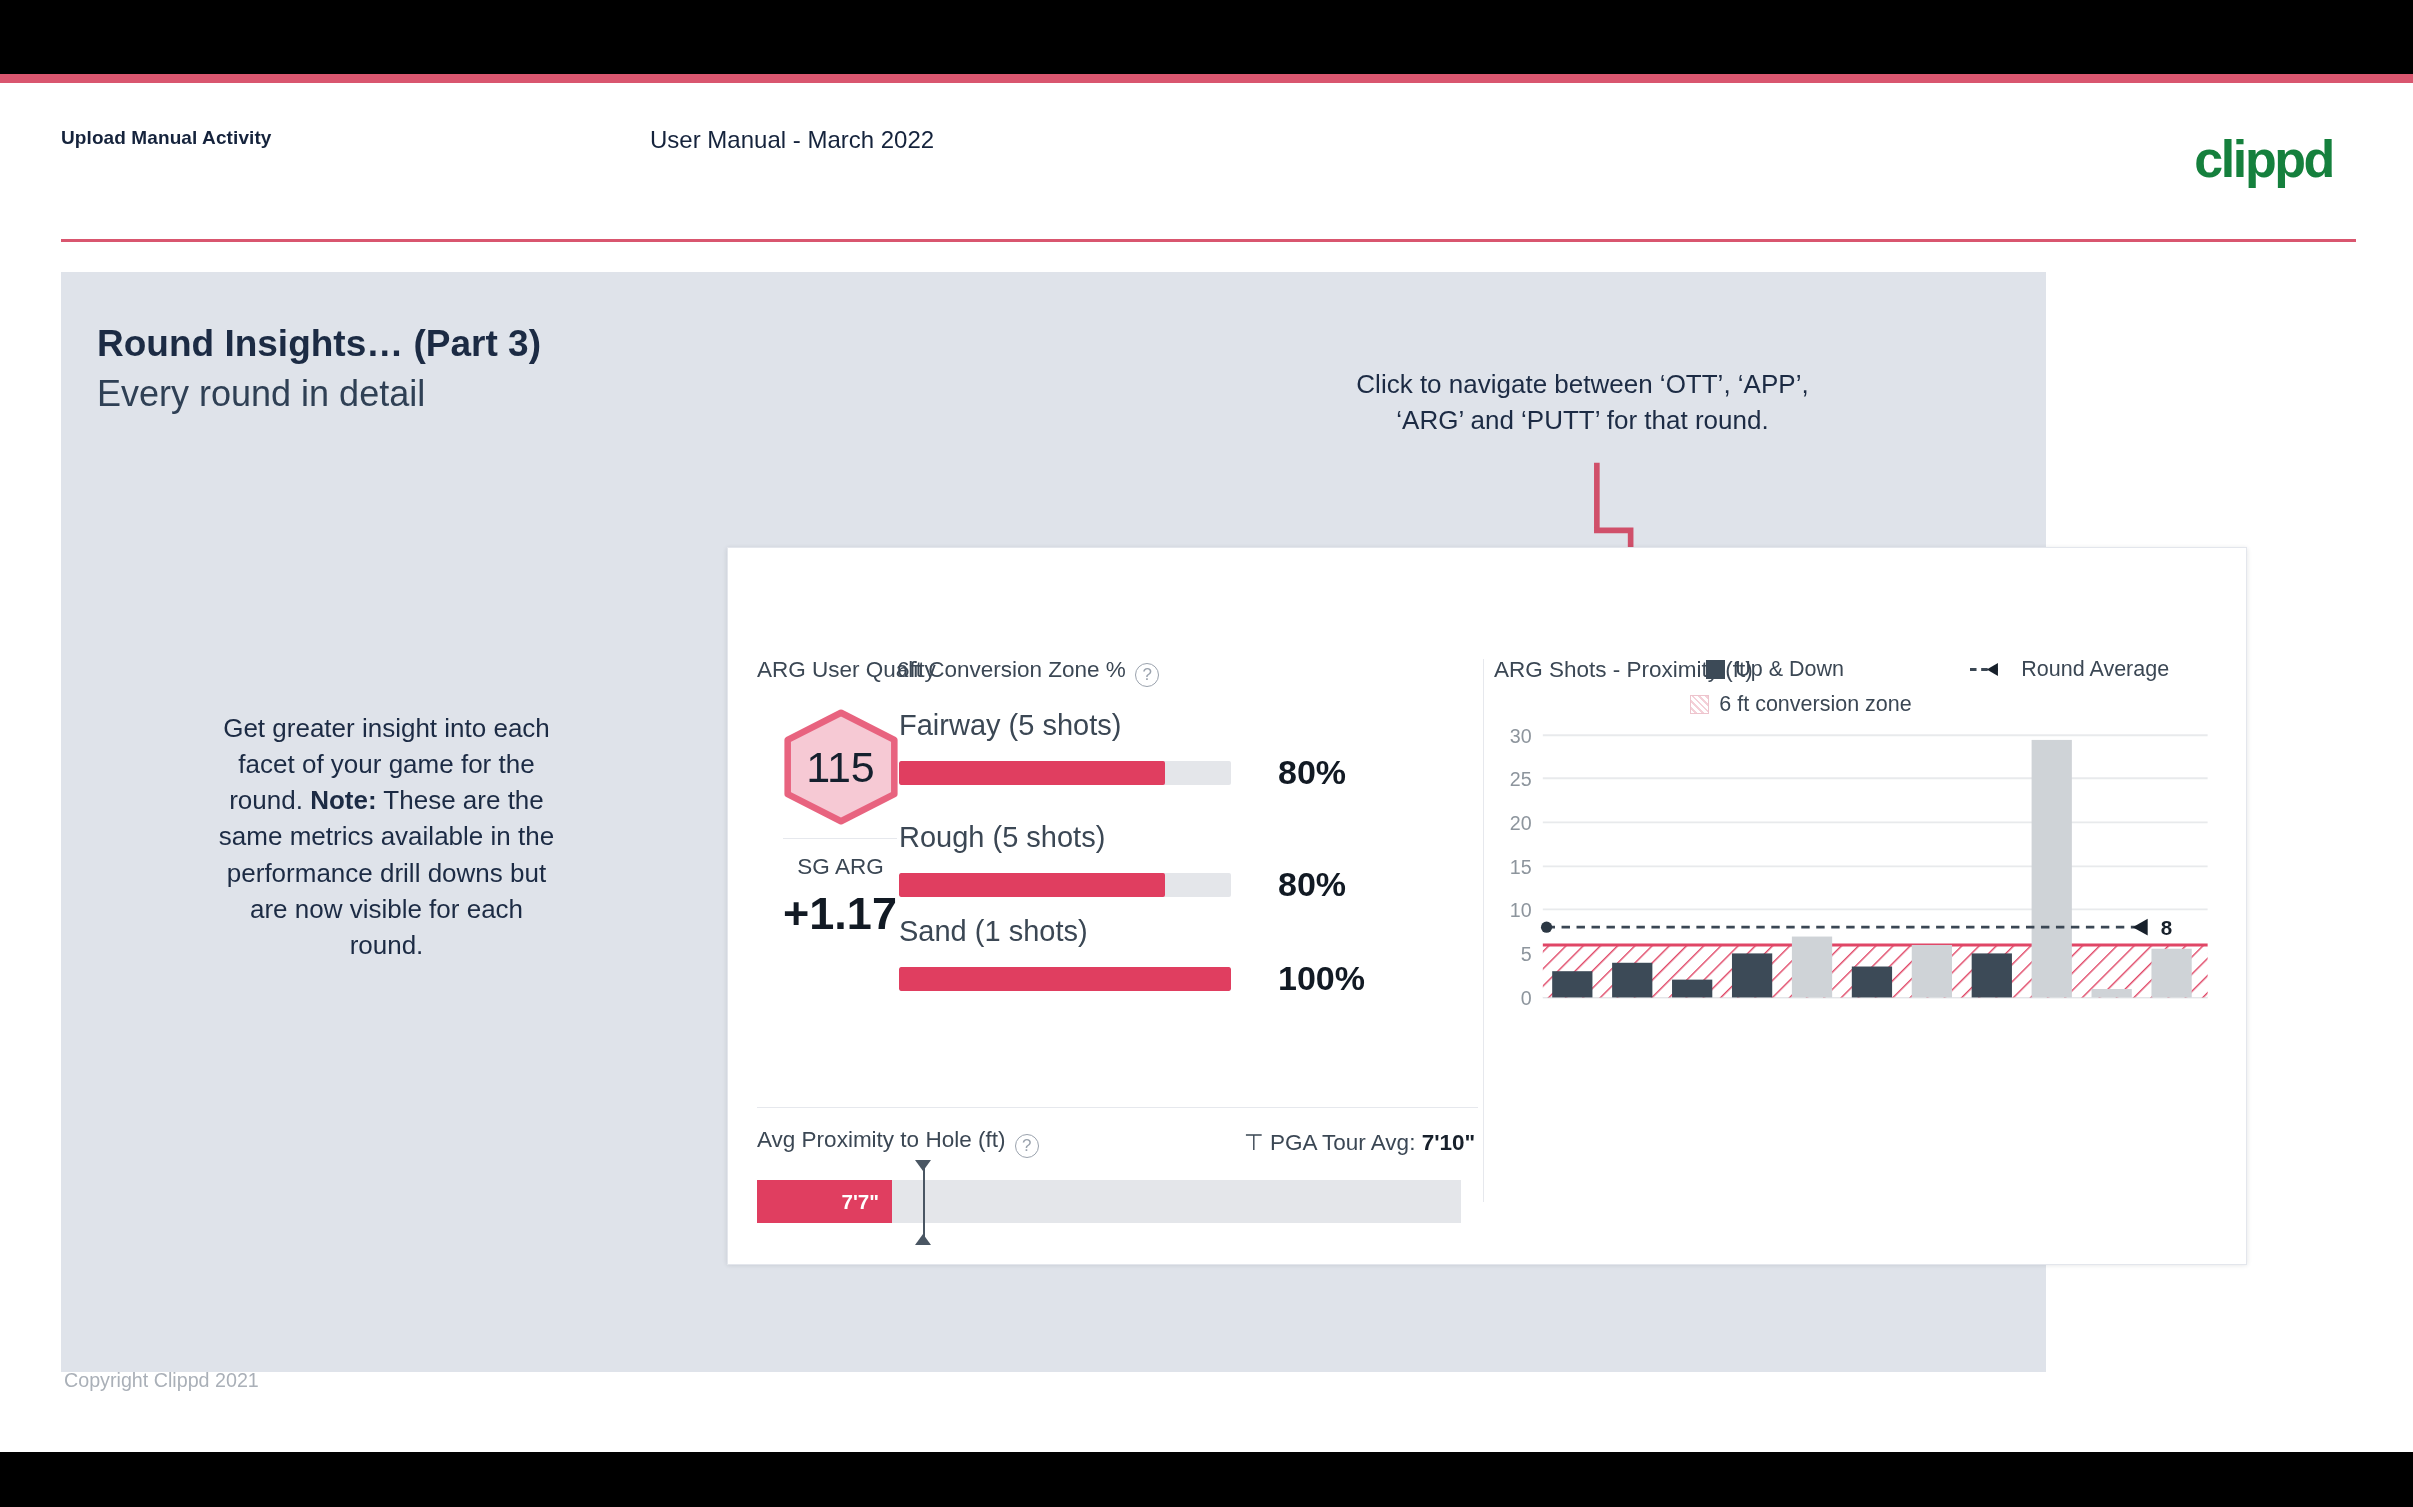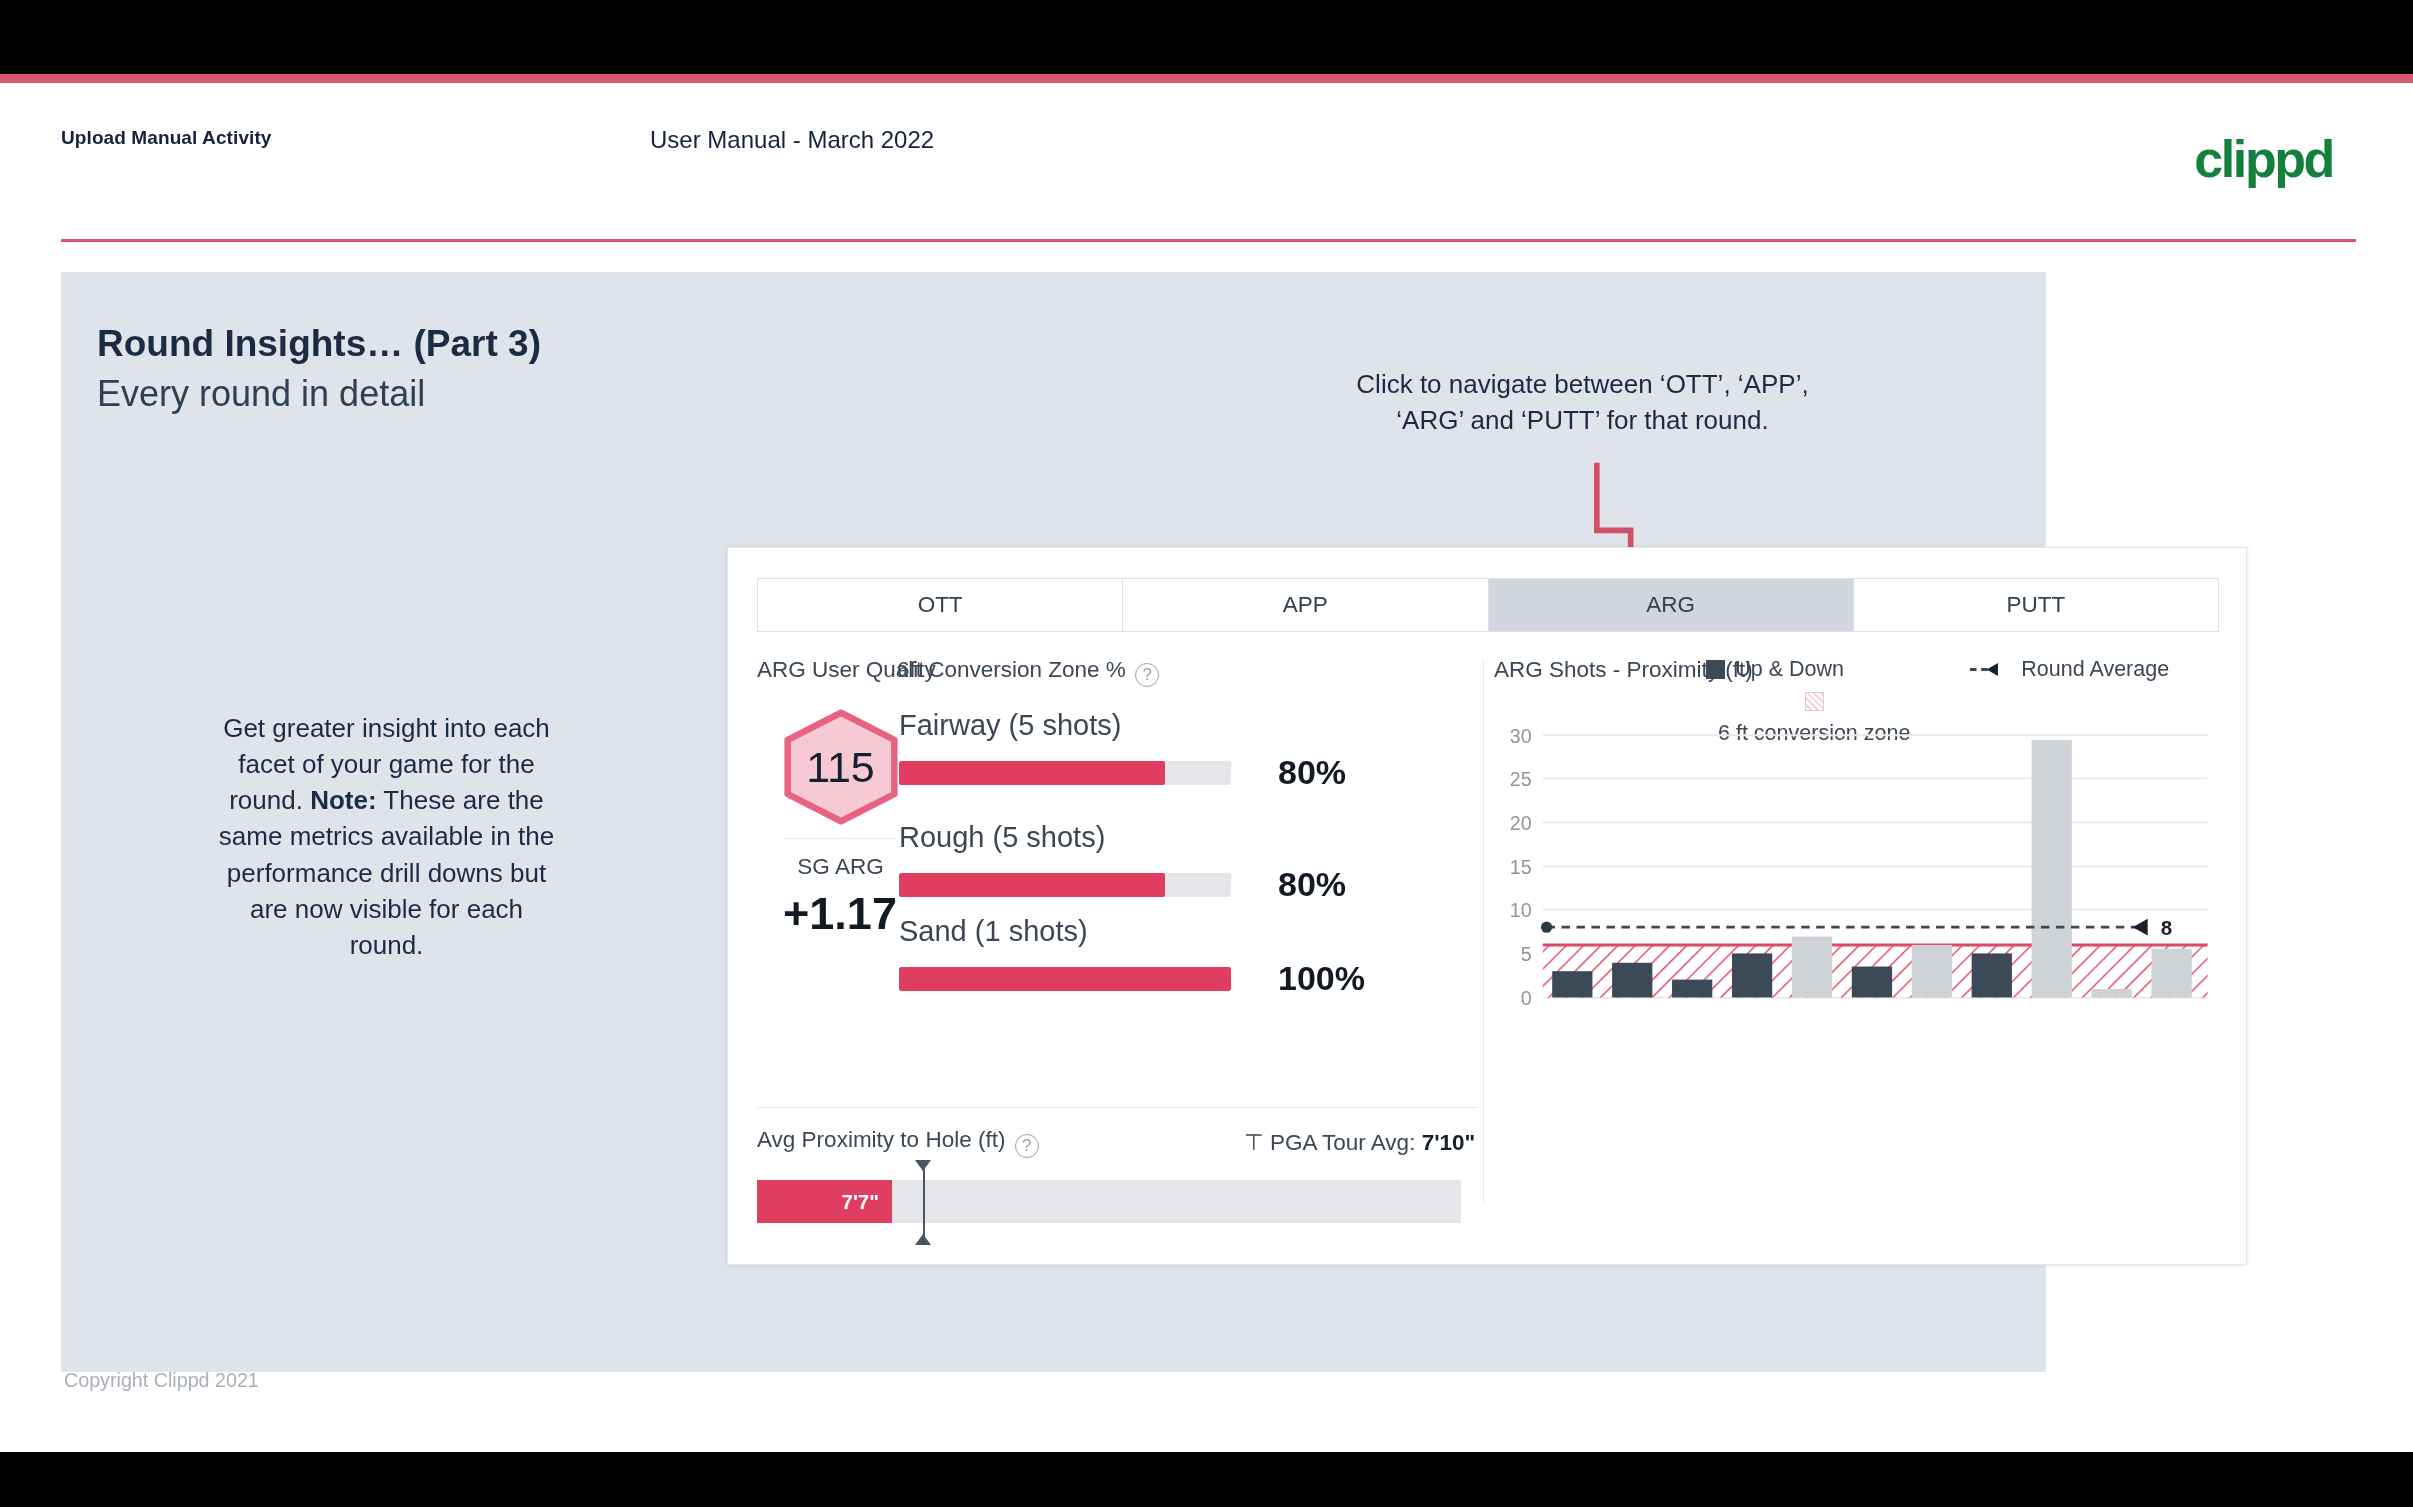--- a/index.html
+++ b/index.html
@@ -142,26 +142,20 @@
     <path d="M5,4 L5,76 L41,76 L41,104" stroke="#d0506a" stroke-width="6" fill="none"></path>
     <path d="M41,124 L29,100 L53,100 Z" fill="#d0506a"></path>
   </svg>
 
   <div class="para">
     <span>Get greater insight into each facet of your game for the round. </span><b>Note:</b><span> These are the same metrics available in the performance drill downs but are now visible for each round.</span>
   </div>
 
   <div class="card">
 
-    <div class="tabs">
-      <div class="tab">OTT</div>
-      <div class="tab">APP</div>
-      <div class="tab active">ARG</div>
-      <div class="tab">PUTT</div>
-    </div>
 
     <div class="vdiv"></div>
 
     <div class="col-left">
 
       <div class="lbl-sq">ARG User Quality</div>
 
       <div class="lbl-cz">
         <span>6ft Conversion Zone %</span><span class="qmark">?</span>
       </div>
@@ -235,21 +229,21 @@
       <div class="lg" style="left:476px; top:5.6px;">
         <span class="sw-dash">
           <svg width="41" height="19" viewBox="0 0 44 20">
             <line x1="0" y1="10" x2="30" y2="10" stroke="#3b4754" stroke-width="3" stroke-dasharray="7 5"></line>
             <path d="M30,3 L30,17 L18,10 Z" fill="#17202b"></path>
           </svg>
         </span>
         <span>Round Average</span>
       </div>
 
-      <div class="lg" style="left:224px; top:41px;flex-direction:column;">
+      <div class="lg" style="left:196px; top:41px;">
         <span class="sw-hatch"></span>
         <span>6 ft conversion zone</span>
       </div>
 
       <div class="chart">
         <svg width="725" height="309" viewBox="0 0 774 330">
 
           <g>
             <line x1="52" y1="12" x2="762" y2="12" stroke="#e8eaec" stroke-width="2"></line>
             <line x1="52" y1="58" x2="762" y2="58" stroke="#e8eaec" stroke-width="2"></line>

